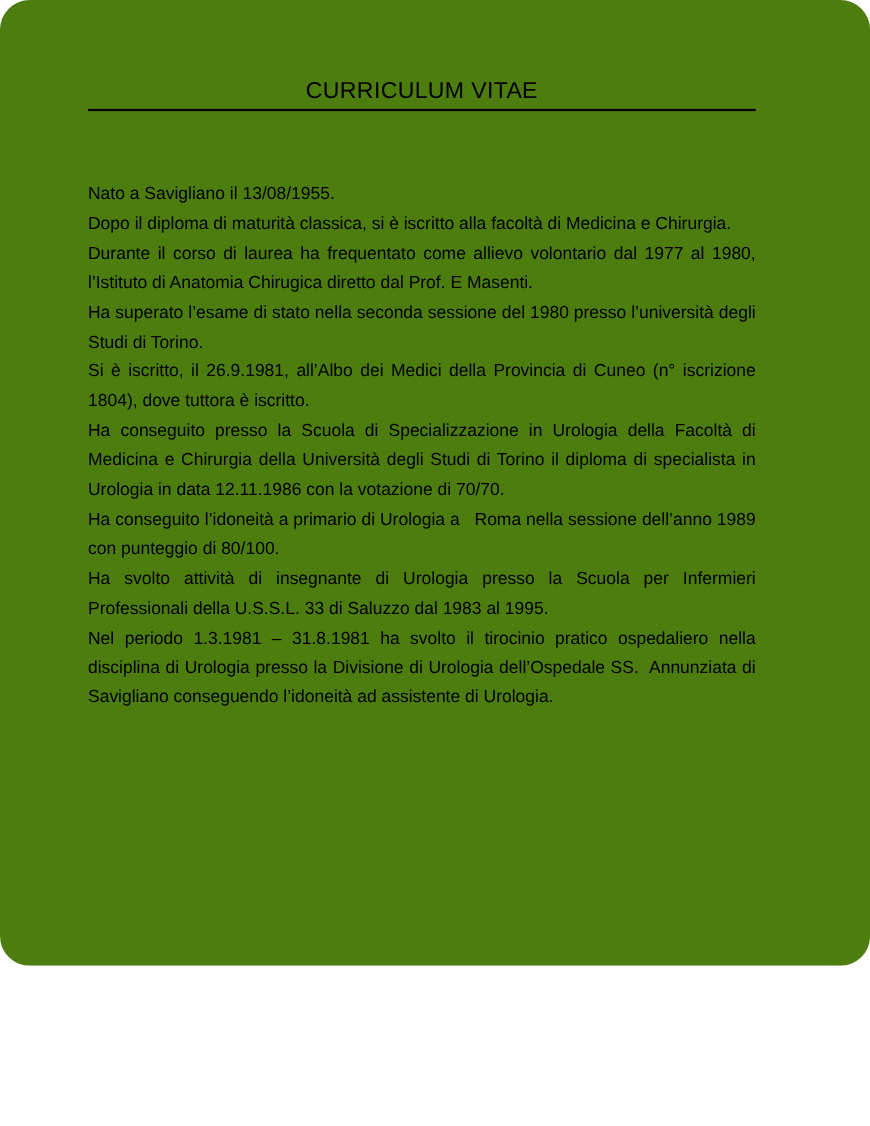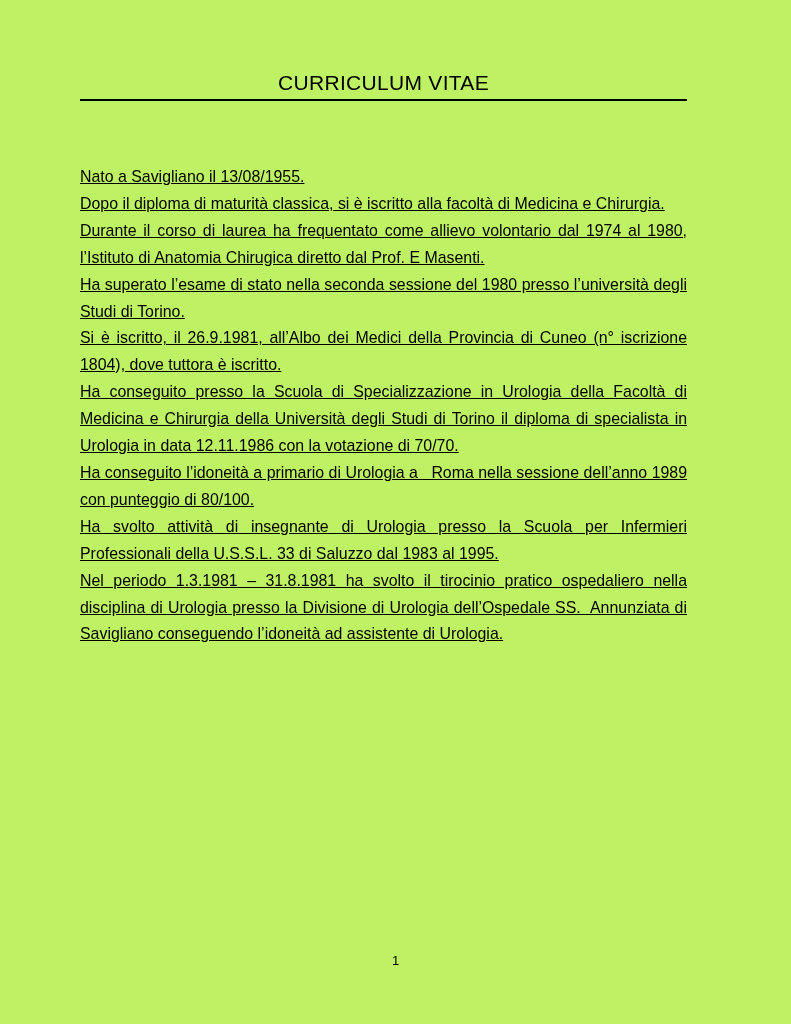--- a/index.html
+++ b/index.html
@@ -1,44 +1,44 @@
 <!DOCTYPE html>
 <html><head>
 <meta charset="utf-8">
 <style>
   * { margin: 0; padding: 0; box-sizing: border-box; }
   html, body { background: #ffffff; }
   .page {
     position: relative;
     width: 791px;
-    height: 1024px;
-    background: #bef264;
+    height: 878px;
+    background: #4d7c0f;
     color: #000000;
     font-family: "Liberation Sans", "DejaVu Sans", sans-serif;
     overflow: hidden;
+    border-radius: 27px;
   }
   .content {
     position: absolute;
     left: 80px;
     top: 0;
     width: 607px;
   }
   .doc-title {
     margin-top: 71px;
     font-size: 21px;
     font-weight: 400;
     letter-spacing: 0.3px;
     line-height: 24px;
     text-align: center;
     padding-bottom: 4px;
     border-bottom: 2px solid #000000;
   }
   .doc-body {
     margin-top: 63px;
-    text-decoration: underline;
   }
   .para {
     font-size: 15.9px;
     line-height: 26.9px;
     text-align: justify;
     color: #000000;
   }
   .page-footer {
     position: absolute;
     top: 953px;
@@ -52,21 +52,21 @@
 </style>
 </head>
 <body>
 
 <div class="page">
   <div class="content">
     <h1 class="doc-title">CURRICULUM VITAE</h1>
     <div class="doc-body">
         <p class="para">Nato a Savigliano il 13/08/1955.</p>
         <p class="para">Dopo il diploma di maturità classica, si è iscritto alla facoltà di Medicina e Chirurgia.</p>
-        <p class="para">Durante il corso di laurea ha frequentato come allievo volontario dal 1974 al 1980, l’Istituto di Anatomia Chirugica diretto dal Prof. E Masenti.</p>
+        <p class="para">Durante il corso di laurea ha frequentato come allievo volontario dal 1977 al 1980, l’Istituto di Anatomia Chirugica diretto dal Prof. E Masenti.</p>
         <p class="para">Ha superato l’esame di stato nella seconda sessione del 1980 presso l’università degli Studi di Torino.</p>
         <p class="para">Si è iscritto, il 26.9.1981, all’Albo dei Medici della Provincia di Cuneo (n° iscrizione 1804), dove tuttora è iscritto.</p>
         <p class="para">Ha conseguito presso la Scuola di Specializzazione in Urologia della Facoltà di Medicina e Chirurgia della Università degli Studi di Torino il diploma di specialista in Urologia in data 12.11.1986 con la votazione di 70/70.</p>
         <p class="para">Ha conseguito l’idoneità a primario di Urologia a&nbsp;&nbsp; Roma nella sessione dell’anno 1989 con punteggio di 80/100.</p>
         <p class="para">Ha svolto attività di insegnante di Urologia presso la Scuola per Infermieri Professionali della U.S.S.L. 33 di Saluzzo dal 1983 al 1995.</p>
         <p class="para">Nel periodo 1.3.1981 – 31.8.1981 ha svolto il tirocinio pratico ospedaliero nella disciplina di Urologia presso la Divisione di Urologia dell’Ospedale SS.&nbsp; Annunziata di Savigliano conseguendo l’idoneità ad assistente di Urologia.</p>
       </div>
   </div>
   <div class="page-footer">1</div>
 </div>

